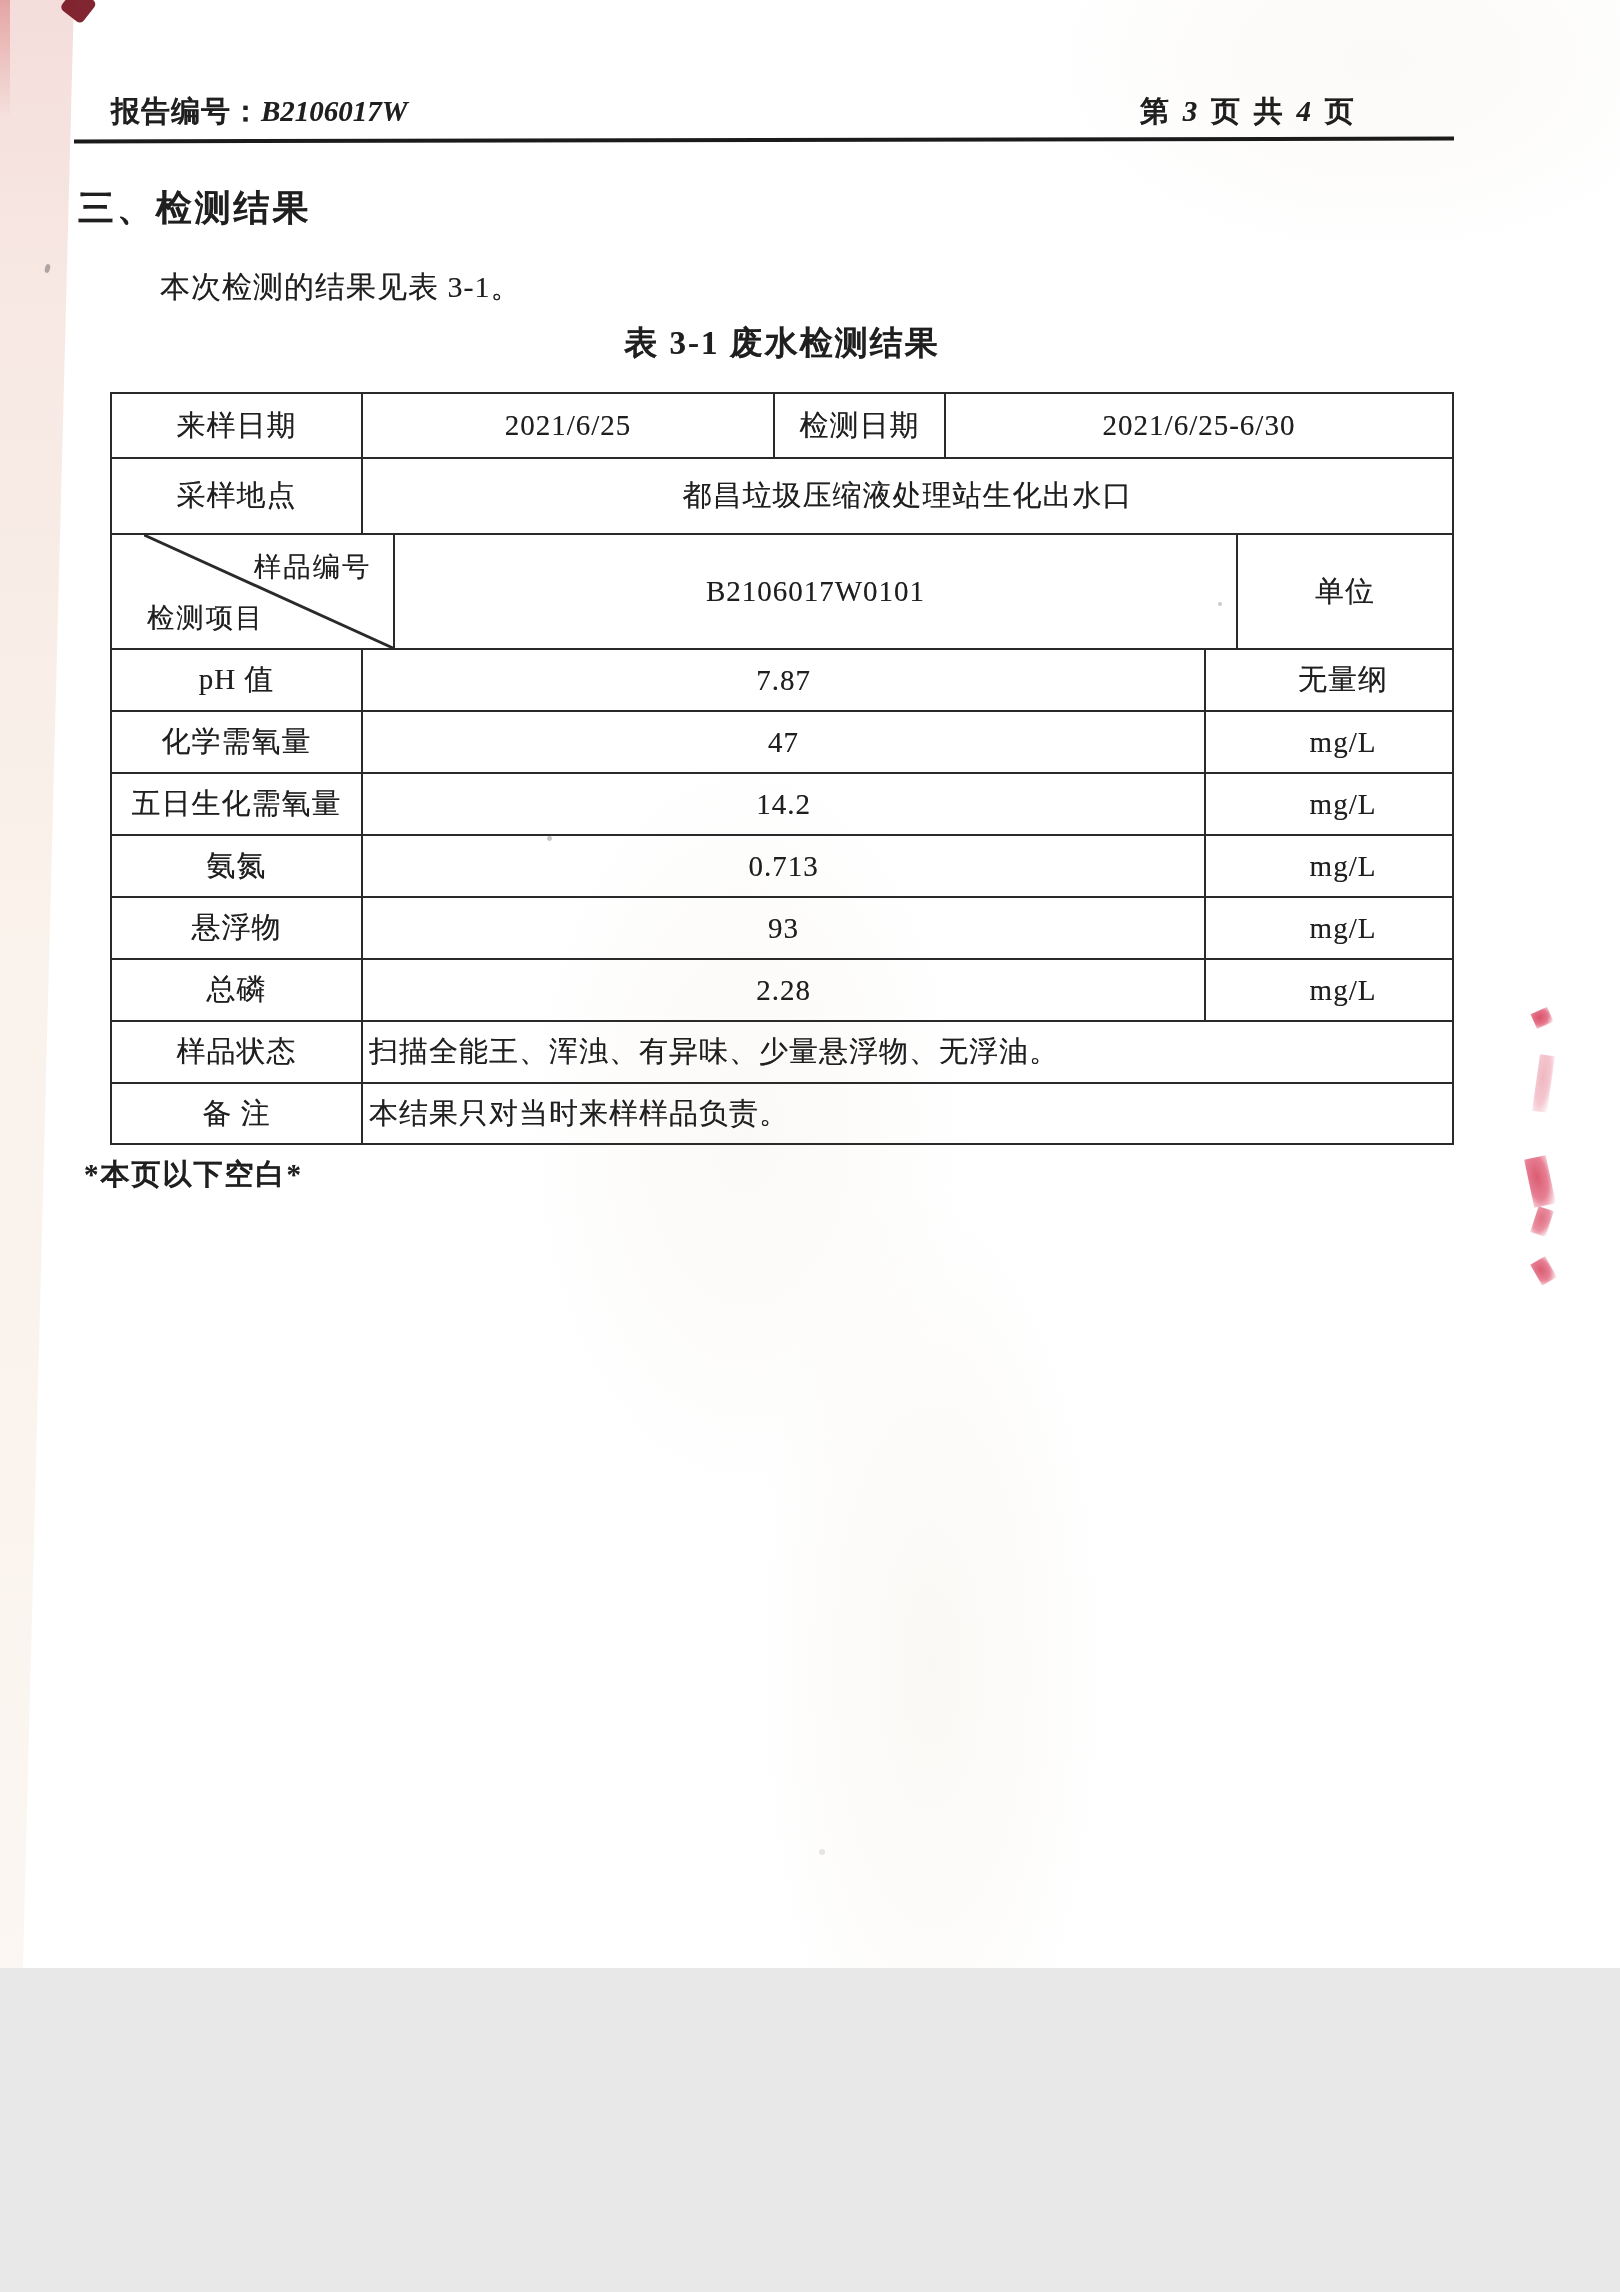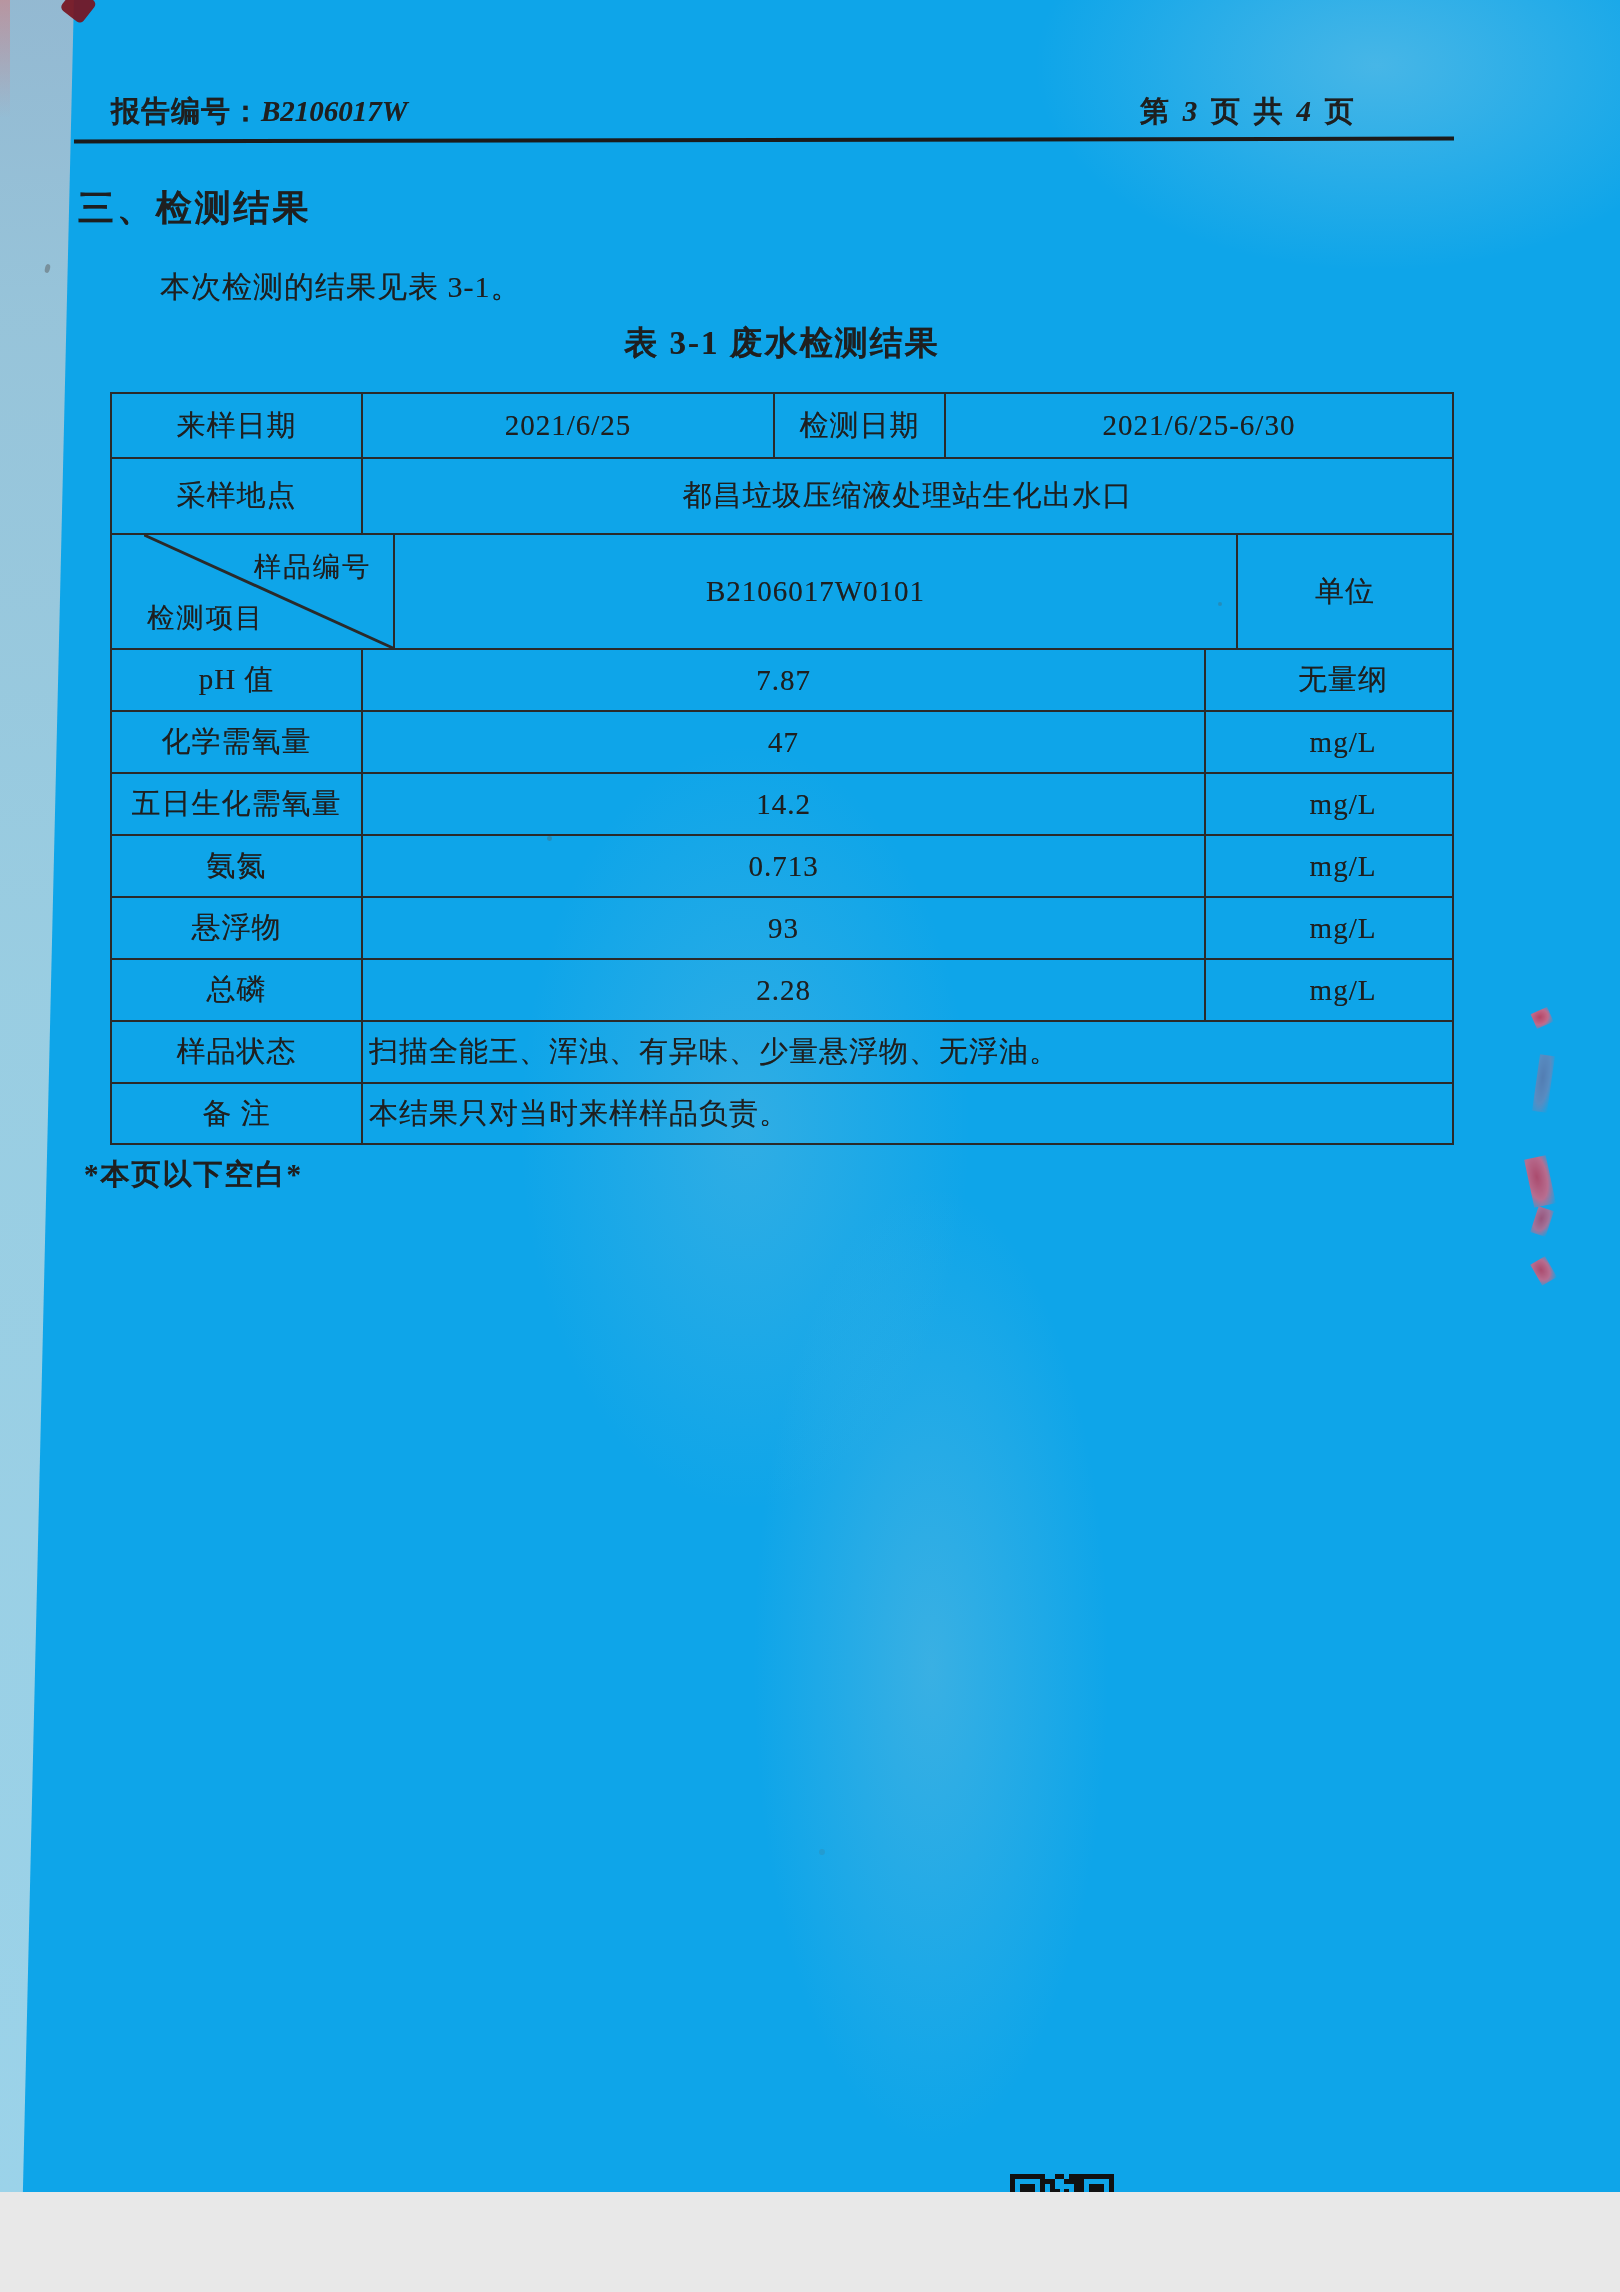--- a/index.html
+++ b/index.html
@@ -1,20 +1,20 @@
 <!DOCTYPE html>
 <html><head>
 <meta charset="utf-8">
 <style>
   html,body{margin:0;padding:0;background:#e8e8e8;}
   .page{
     position:relative;
-    width:1620px;height:2192px;
+    width:1620px;height:1968px;
     margin:0 auto;
-    background:#0ea5e9;
+    background:#ffffff;
     overflow:hidden;
     font-family:"Liberation Serif","DejaVu Serif",serif;
     color:#1f1f1f;
   }
   
   .paper-shade{position:absolute;inset:0;pointer-events:none;
     background:
       radial-gradient(ellipse 255px 686px at 931px 1666px, rgba(231,220,205,.20), rgba(231,220,205,0) 70%),
       radial-gradient(ellipse 323px 549px at 745px 1127px, rgba(228,218,204,.16), rgba(228,218,204,0) 70%),
       radial-gradient(ellipse 490px 294px at 85% 3%, rgba(240,233,224,.25), rgba(240,233,224,0) 70%);

